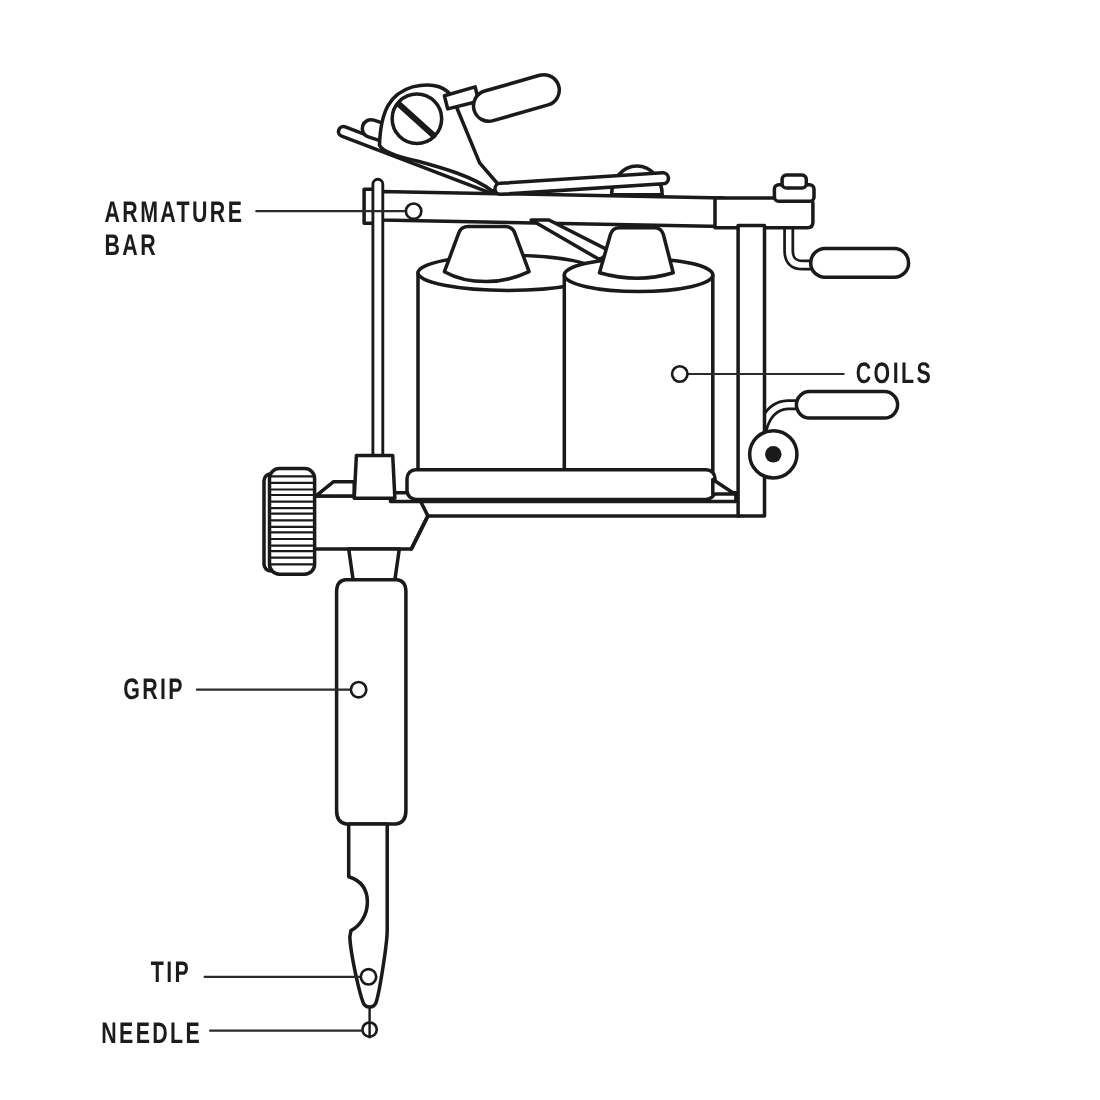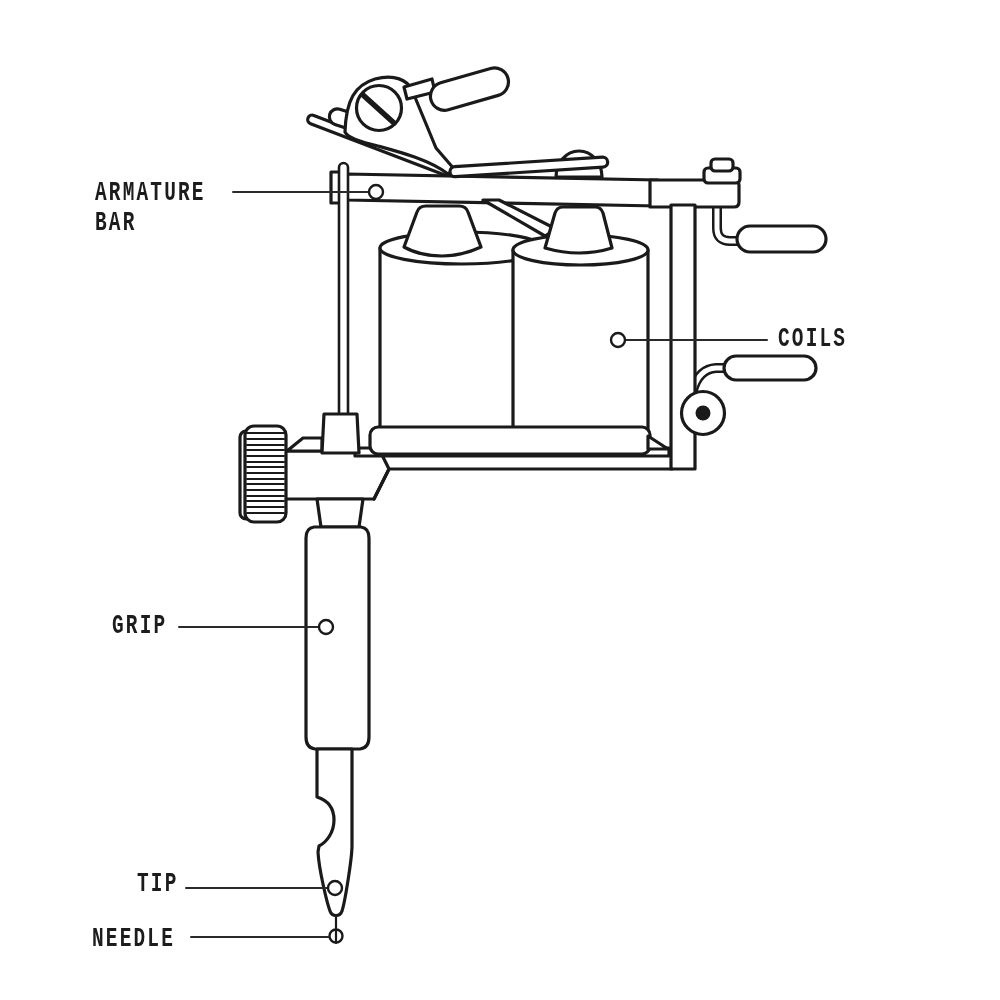--- a/index.html
+++ b/index.html
@@ -1,21 +1,21 @@
 <!DOCTYPE html>
 <html><head>
 <meta charset="utf-8">
 <style>
   html,body{margin:0;padding:0;background:#ffffff;}
   .canvas{
     position:relative;
     width:1000px;height:1000px;
     background:#ffffff;
     overflow:hidden;
-    font-family:Liberation Mono, monospace;
+    font-family:Liberation Sans, sans-serif;
   }
   .canvas svg{position:absolute;left:0;top:0;}
   .diagram-label{
     position:absolute;
     font-weight:700;
     font-size:27px;
     line-height:30px;
     letter-spacing:3px;
     color:#1c1c1c;
     white-space:pre-line;

